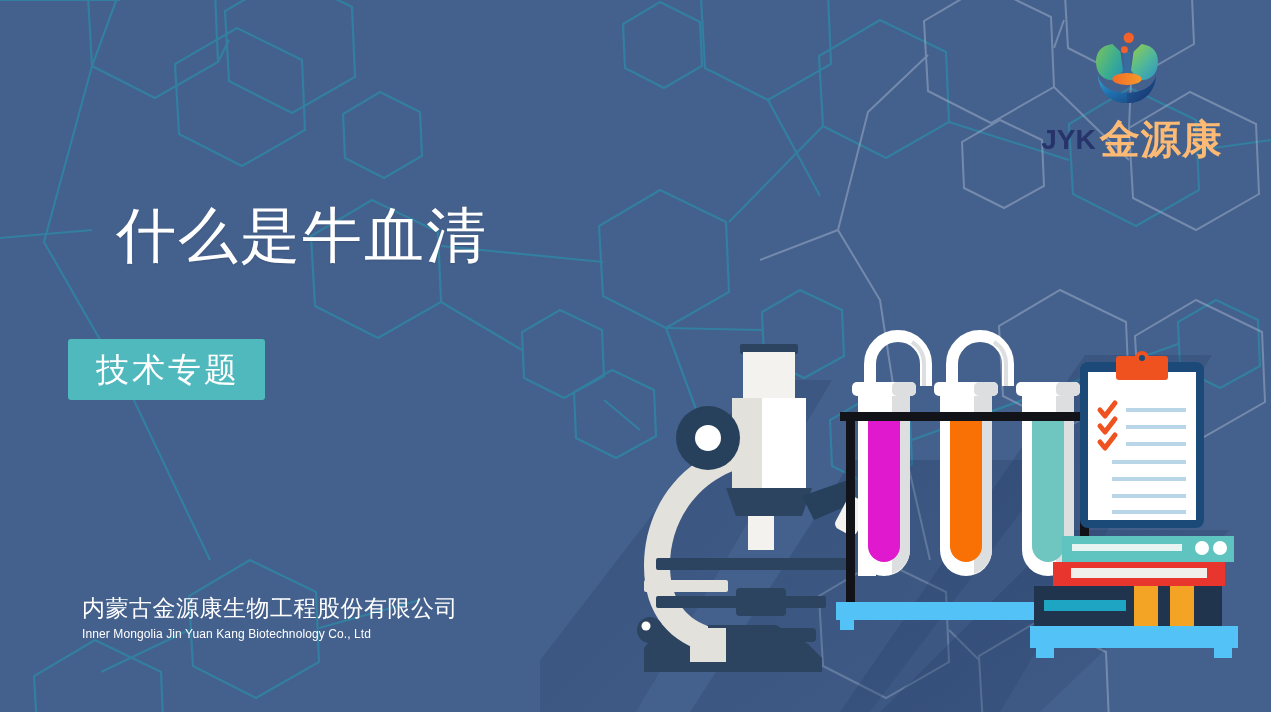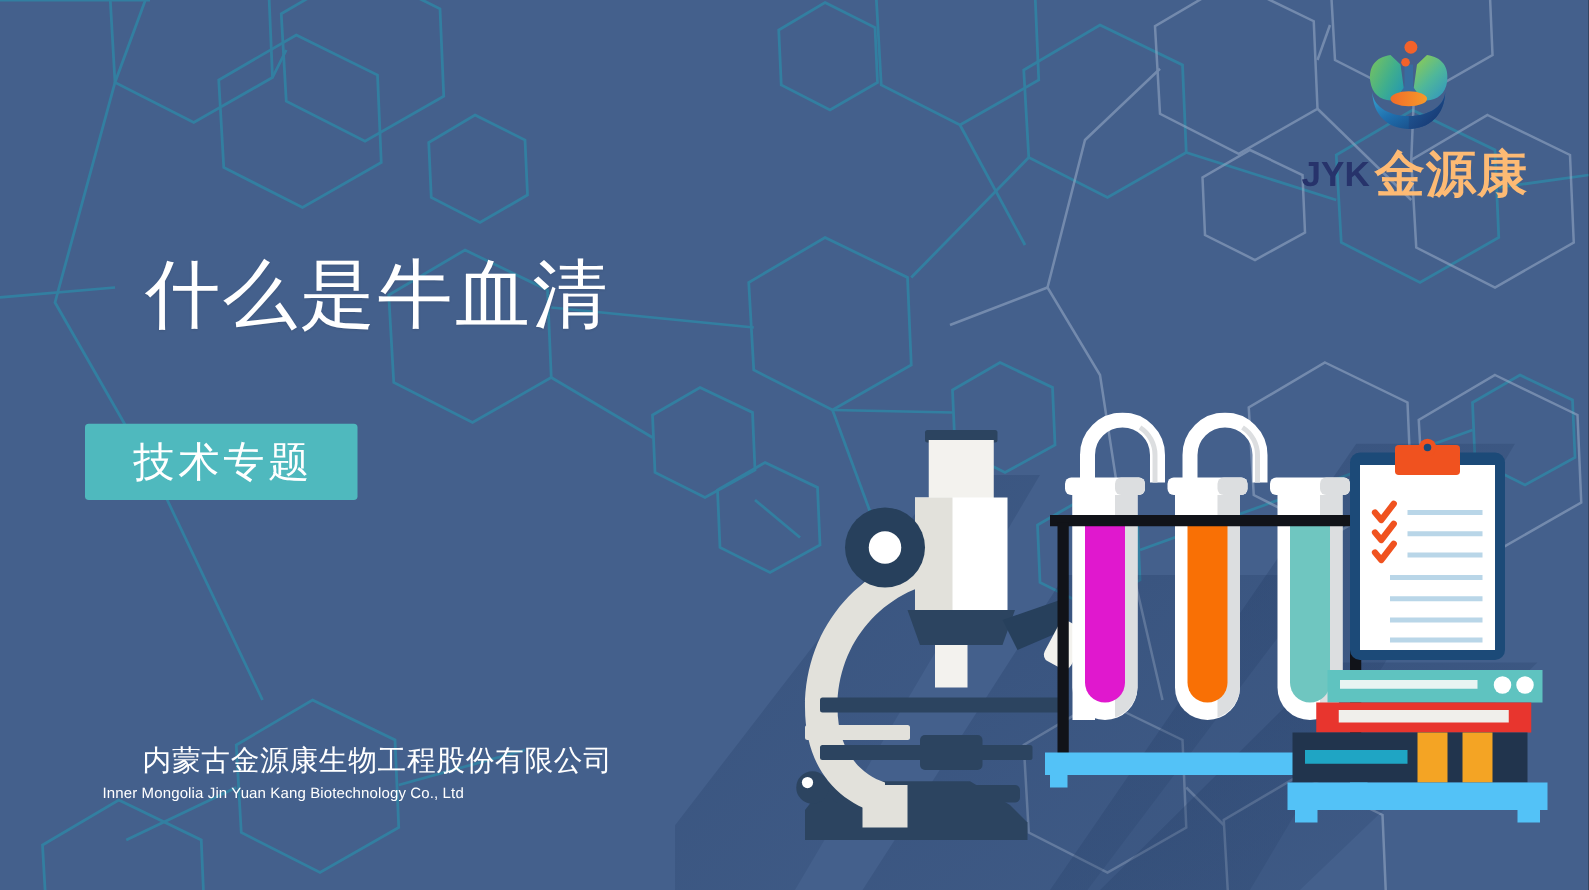--- a/index.html
+++ b/index.html
@@ -35,21 +35,21 @@
     letter-spacing:2px;
     white-space:nowrap;
     text-shadow:0 1px 2px rgba(0,0,0,.10);
     margin-left:48px;
   }
 
   #badge{
     position:absolute;
     left:68px;
     top:339px;
-    width:218px;
+    width:197px;
     height:61px;
     background:#4fb9be;
     border-radius:3px;
     display:flex;
     align-items:center;
     justify-content:center;
   }
   #badge .badge-text{
     color:#ffffff;
     font-size:33px;
@@ -65,21 +65,20 @@
     left:82px;
     top:594px;
     color:#ffffff;
   }
   #company .cn{
     font-size:23px;
     letter-spacing:.5px;
     line-height:28px;
     white-space:nowrap;
     font-weight:400;
-    margin-left:32px;
   }
   #company .en{
     font-size:12px;
     letter-spacing:.1px;
     line-height:22px;
     white-space:nowrap;
     font-weight:400;
     margin-top:1px;
   }
 

